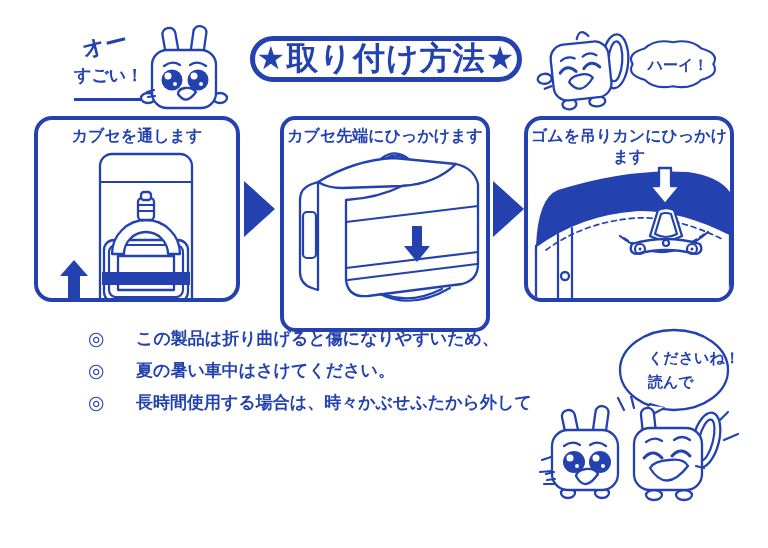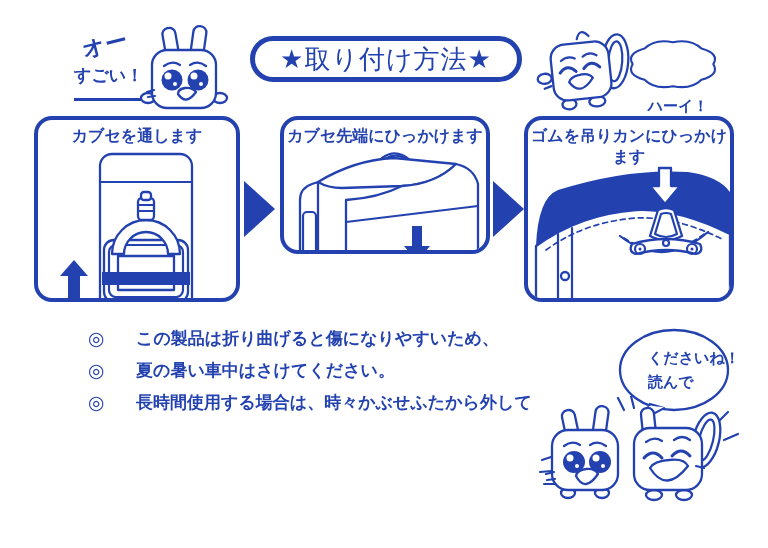--- a/index.html
+++ b/index.html
@@ -5,28 +5,28 @@
   :root{ --blue:#2342b0; }
   *{margin:0;padding:0;box-sizing:border-box;}
   body{background:#fff;font-family:"DejaVu Sans",sans-serif;}
   .page{position:relative;width:768px;height:548px;background:#fff;overflow:hidden;color:var(--blue);}
   .abs{position:absolute;}
 
   
   .oh-text{left:82px;top:30px;font-size:22px;font-weight:bold;transform:rotate(-14deg);letter-spacing:1px;}
   .sugoi-text{left:74px;top:64px;font-size:17px;font-weight:bold;border-bottom:3px solid var(--blue);padding-bottom:11px;}
   .title-box{left:250px;top:36px;width:272px;height:46px;border:5px solid var(--blue);border-radius:26px;
-             display:flex;align-items:center;justify-content:center;font-size:26px;font-weight:normal;letter-spacing:1px;}
-  .cloud-text{left:638px;top:56px;width:80px;text-align:center;font-size:15px;font-weight:bold;margin-top:41px;}
+             display:flex;align-items:center;justify-content:center;font-size:32px;font-weight:bold;letter-spacing:1px;}
+  .cloud-text{left:638px;top:56px;width:80px;text-align:center;font-size:15px;font-weight:bold;}
 
   
   .panel{border:4px solid var(--blue);border-radius:18px;background:#fff;overflow:hidden;}
   .panel-label{position:absolute;left:0;top:6px;width:100%;text-align:center;font-size:16px;font-weight:bold;}
   .p1{left:34px;top:116px;width:206px;height:186px;}
-  .p2{left:280px;top:116px;width:210px;height:138px;}
+  .p2{left:280px;top:116px;width:210px;height:216px;border-radius:15px;}
   .p3{left:524px;top:116px;width:210px;height:186px;text-decoration:underline;}
   .panel svg{position:absolute;left:0;top:28px;}
   .next-arrow{width:0;height:0;border-top:28px solid transparent;border-bottom:28px solid transparent;border-left:31px solid var(--blue);}
   .a1{left:244px;top:181px;} .a2{left:493px;top:181px;}
 
   
   .notes{left:88px;top:322px;width:540px;display:flex;flex-direction:column;}
   .note-line{display:flex;font-size:17px;font-weight:bold;line-height:32px;}
   .note-bullet{width:48px;font-size:19px;}
   .note-indent{width:48px;}

